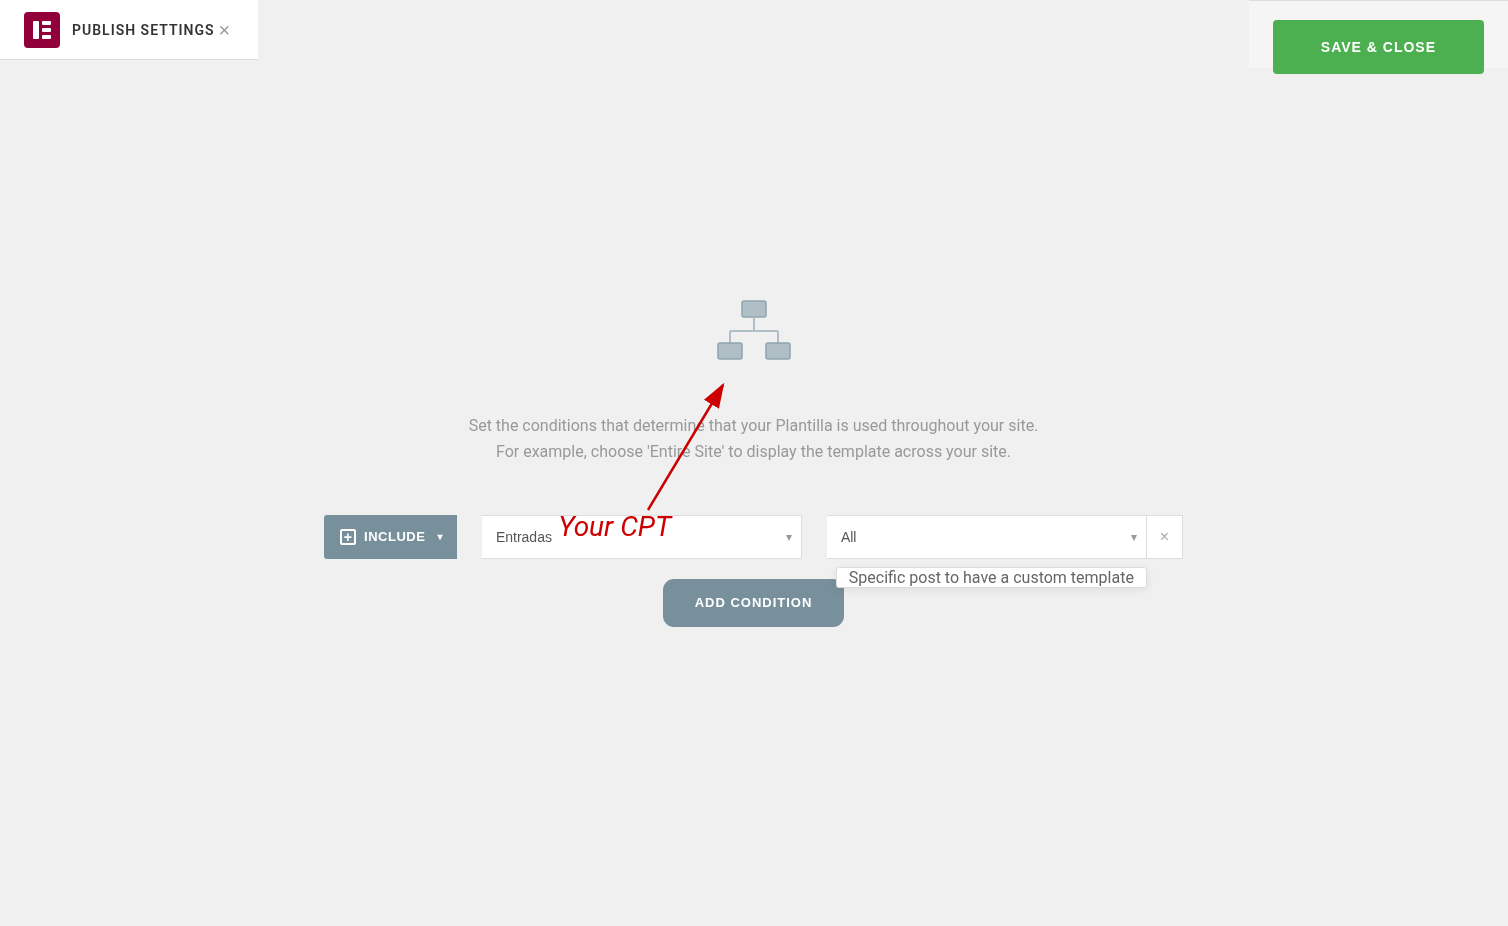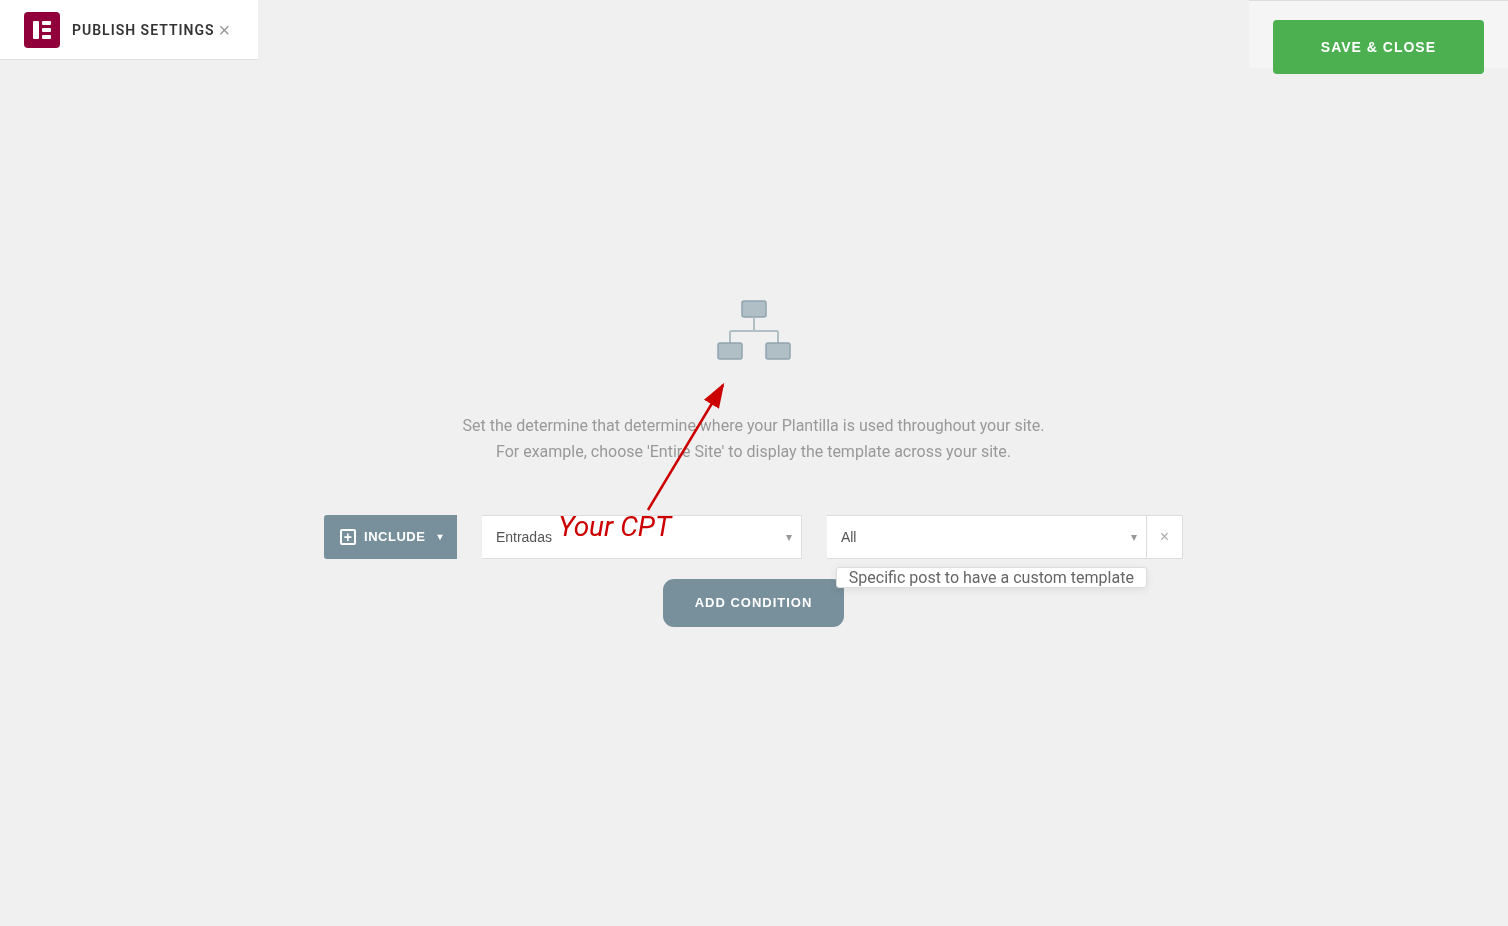--- a/index.html
+++ b/index.html
@@ -301,21 +301,21 @@
         <line x1="64" y1="32" x2="64" y2="44" stroke="#b0bec5" stroke-width="2"></line>
 
         <rect x="4" y="44" width="24" height="16" rx="2" fill="#b0bec5" stroke="#90a4ae" stroke-width="1.5"></rect>
 
         <rect x="52" y="44" width="24" height="16" rx="2" fill="#b0bec5" stroke="#90a4ae" stroke-width="1.5"></rect>
       </svg>
     </div>
 
 
     <p class="sub-text">
-      <span>Set the determine that determine where your Plantilla is used throughout your site.</span><br>
+      <span>Set the conditions that determine that your Plantilla is used throughout your site.</span><br>
       <span>For example, choose 'Entire Site' to display the template across your site.</span>
     </p>
 
     <div class="condition-row">
 
       <button class="include-btn">
         <span class="plus-icon">+</span>
         <span>INCLUDE</span>
         <span class="dropdown-arrow">▾</span>
       </button>

